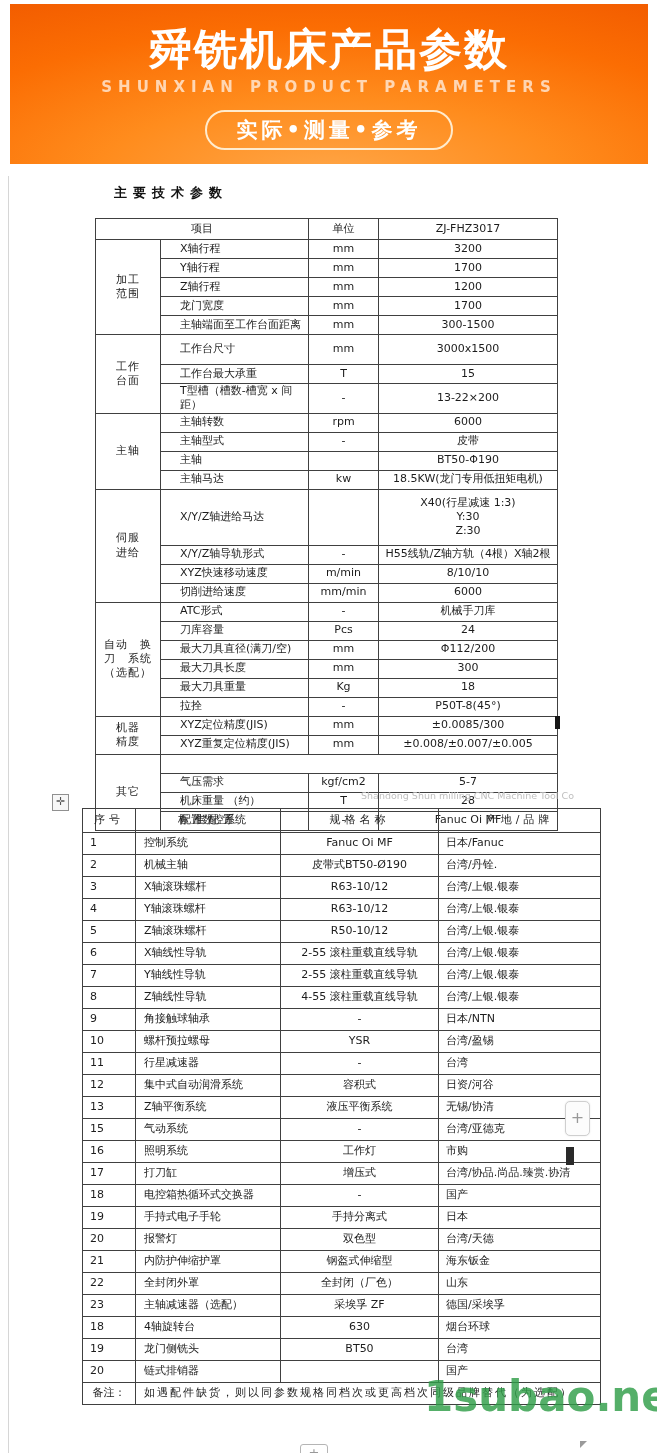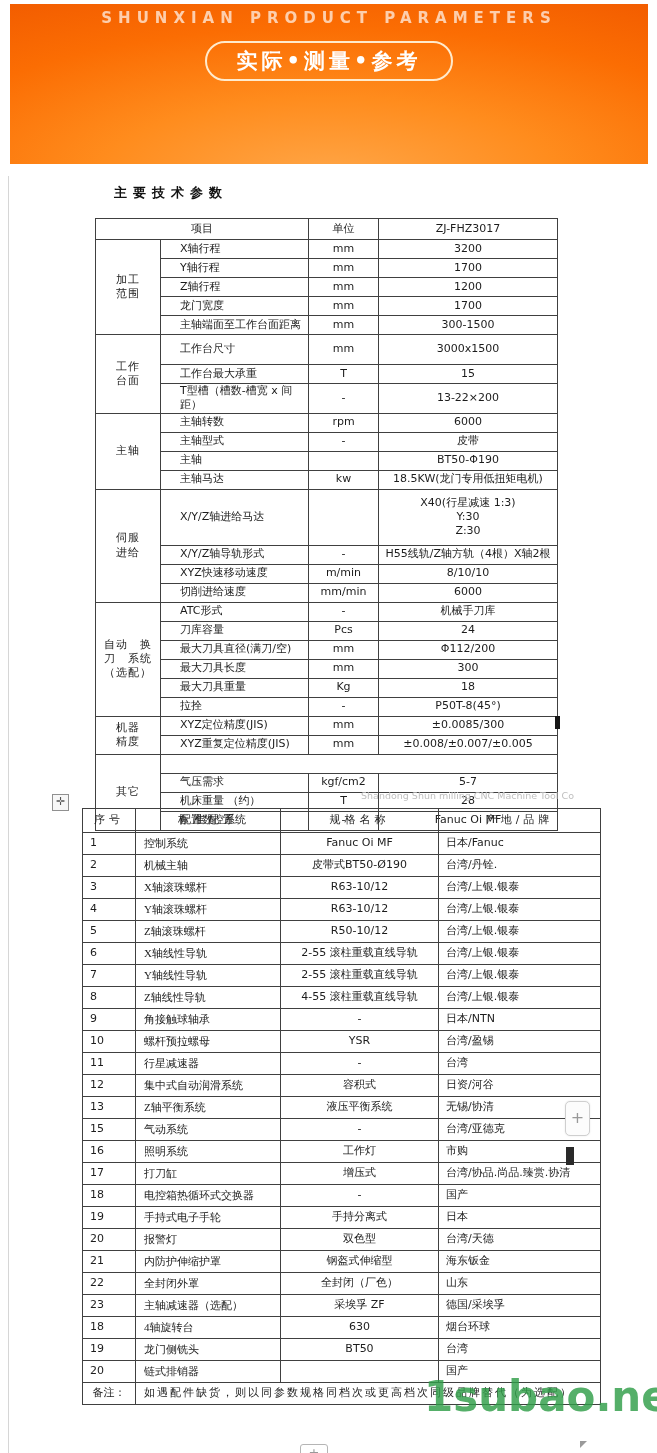--- a/index.html
+++ b/index.html
@@ -28,21 +28,21 @@
   #spec-table td.group{letter-spacing:1px;}
   #spec-table td.item{text-align:left;padding-left:19px;}
   
   .company-wm{position:absolute;left:350px;top:790px;width:235px;text-align:center;
               font-size:9.5px;color:#bfbfbf;}
   
   #config-table{position:absolute;left:82px;top:808px;width:518px;}
   #config-table th{height:23px;text-align:center;letter-spacing:4px;}
   #config-table td{height:21px;}
   #config-table td.seq{text-align:left;padding-left:7px;}
-  #config-table td.name{text-align:left;padding-left:8px;font-family:Liberation Serif, serif;}
+  #config-table td.name{text-align:left;padding-left:8px;}
   #config-table td.spec{text-align:center;}
   #config-table td.brand{text-align:left;padding-left:7px;}
   #config-table td.note-label{text-align:center;}
   #config-table td.note-text{text-align:left;padding-left:8px;letter-spacing:2px;}
   
   .move-handle{position:absolute;left:52px;top:794px;width:15px;height:15px;border:1px solid #909090;
                background:#f7f7f7;color:#555;font-size:11px;line-height:14px;text-align:center;cursor:move;}
   .plus-right{position:absolute;left:565px;top:1101px;width:23px;height:33px;border:1px solid #cfcfcf;
               border-radius:5px;background:#fcfcfc;color:#999;font-size:16px;line-height:31px;
               text-align:center;box-shadow:0 0 2px rgba(0,0,0,0.10);}
@@ -55,20 +55,21 @@
   
   .site-wm{position:absolute;left:424px;top:1372px;font-size:42px;font-weight:bold;
            color:rgba(47,158,72,0.82);letter-spacing:0px;z-index:6;white-space:nowrap;}
 </style>
 </head>
 <body>
 
 <div class="page">
 
   <header class="banner">
+    <h1 class="banner-title">舜铣机床产品参数</h1>
     <div class="banner-sub">SHUNXIAN PRODUCT PARAMETERS</div>
     <div class="banner-badge">实际•测量•参考</div>
   </header>
 
   <div class="page-edge"></div>
 
   <h2 class="section-title">主要技术参数</h2>
 
   <table id="spec-table">
       <colgroup>

